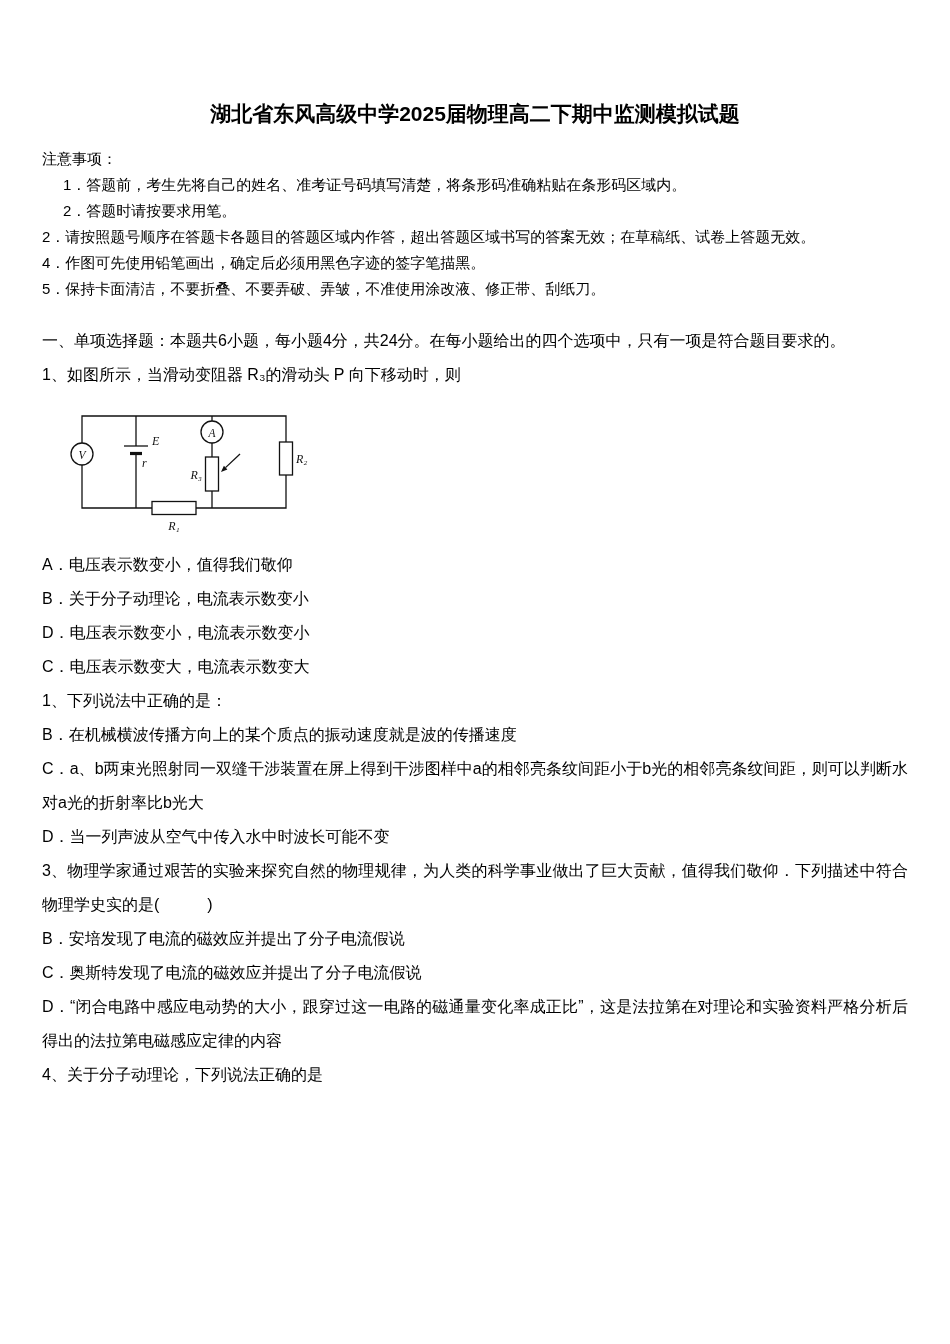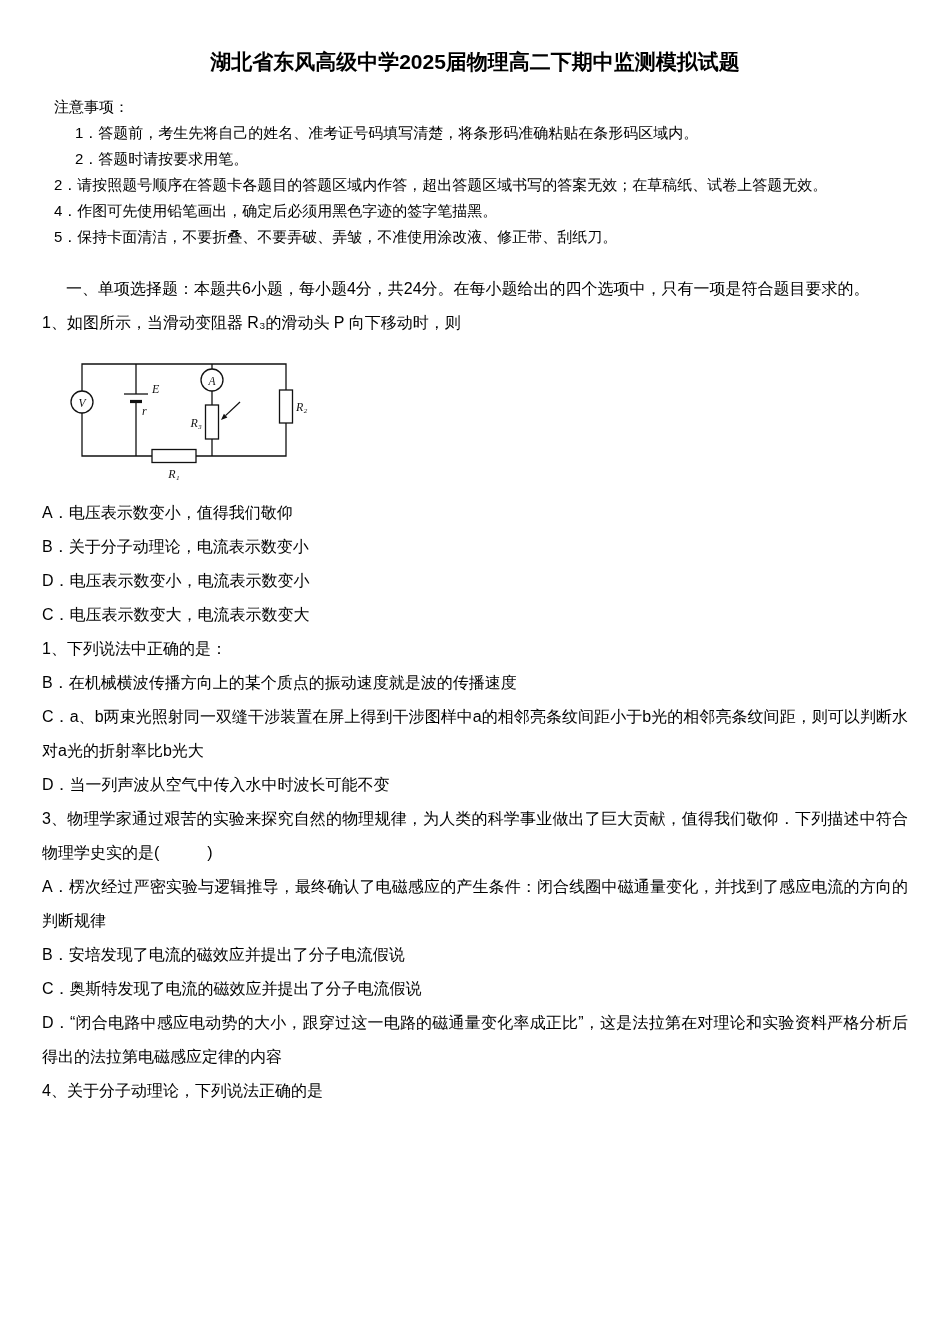--- a/index.html
+++ b/index.html
@@ -4,44 +4,43 @@
 <style>
   * { margin: 0; padding: 0; box-sizing: border-box; }
   html, body { background: #ffffff; }
   body {
     width: 950px;
     height: 1344px;
     overflow: hidden;
     color: #000;
     font-family: "Liberation Sans", "DejaVu Sans", sans-serif;
   }
-  .page { padding: 48px 42px 0 42px; }
+  .page { padding: 100px 42px 0 42px; }
 
   .title {
     text-align: center;
     font-size: 21px;
     font-weight: bold;
     line-height: 28px;
     margin-bottom: 18px;
   }
 
   .notice p {
     font-size: 15px;
     line-height: 26px;
     text-align: justify;
-    margin-left: 12px;
   }
   .notice .indented { padding-left: 21px; }
 
   .content p {
     font-size: 16px;
     line-height: 34px;
     text-align: justify;
   }
-  .section-heading { margin-top: 22px; margin-left: 24px; }
+  .section-heading { margin-top: 22px; }
 
   .figure {
     margin: 12px 0 10px 22px;
     width: 260px;
   }
   .figure svg { display: block; }
   .circ-label {
     font-family: "Liberation Serif", "DejaVu Serif", serif;
     font-style: italic;
     font-size: 12px;
@@ -111,21 +110,20 @@
     <p>B．关于分子动理论，电流表示数变小</p>
     <p>D．电压表示数变小，电流表示数变小</p>
     <p>C．电压表示数变大，电流表示数变大</p>
 
     <p>1、下列说法中正确的是：</p>
     <p>B．在机械横波传播方向上的某个质点的振动速度就是波的传播速度</p>
     <p>C．a、b两束光照射同一双缝干涉装置在屏上得到干涉图样中a的相邻亮条纹间距小于b光的相邻亮条纹间距，则可以判断水对a光的折射率比b光大</p>
     <p>D．当一列声波从空气中传入水中时波长可能不变</p>
 
     <p>3、物理学家通过艰苦的实验来探究自然的物理规律，为人类的科学事业做出了巨大贡献，值得我们敬仰．下列描述中符合物理学史实的是(　　　)</p>
-    <p>A．楞次经过严密实验与逻辑推导，最终确认了电磁感应的产生条件：闭合线圈中磁通量变化，并找到了感应电流的方向的判断规律</p>
     <p>B．安培发现了电流的磁效应并提出了分子电流假说</p>
     <p>C．奥斯特发现了电流的磁效应并提出了分子电流假说</p>
     <p>D．“闭合电路中感应电动势的大小，跟穿过这一电路的磁通量变化率成正比”，这是法拉第在对理论和实验资料严格分析后得出的法拉第电磁感应定律的内容</p>
 
     <p>4、关于分子动理论，下列说法正确的是</p>
 
   </div>
 </div>
 
 </body></html>

